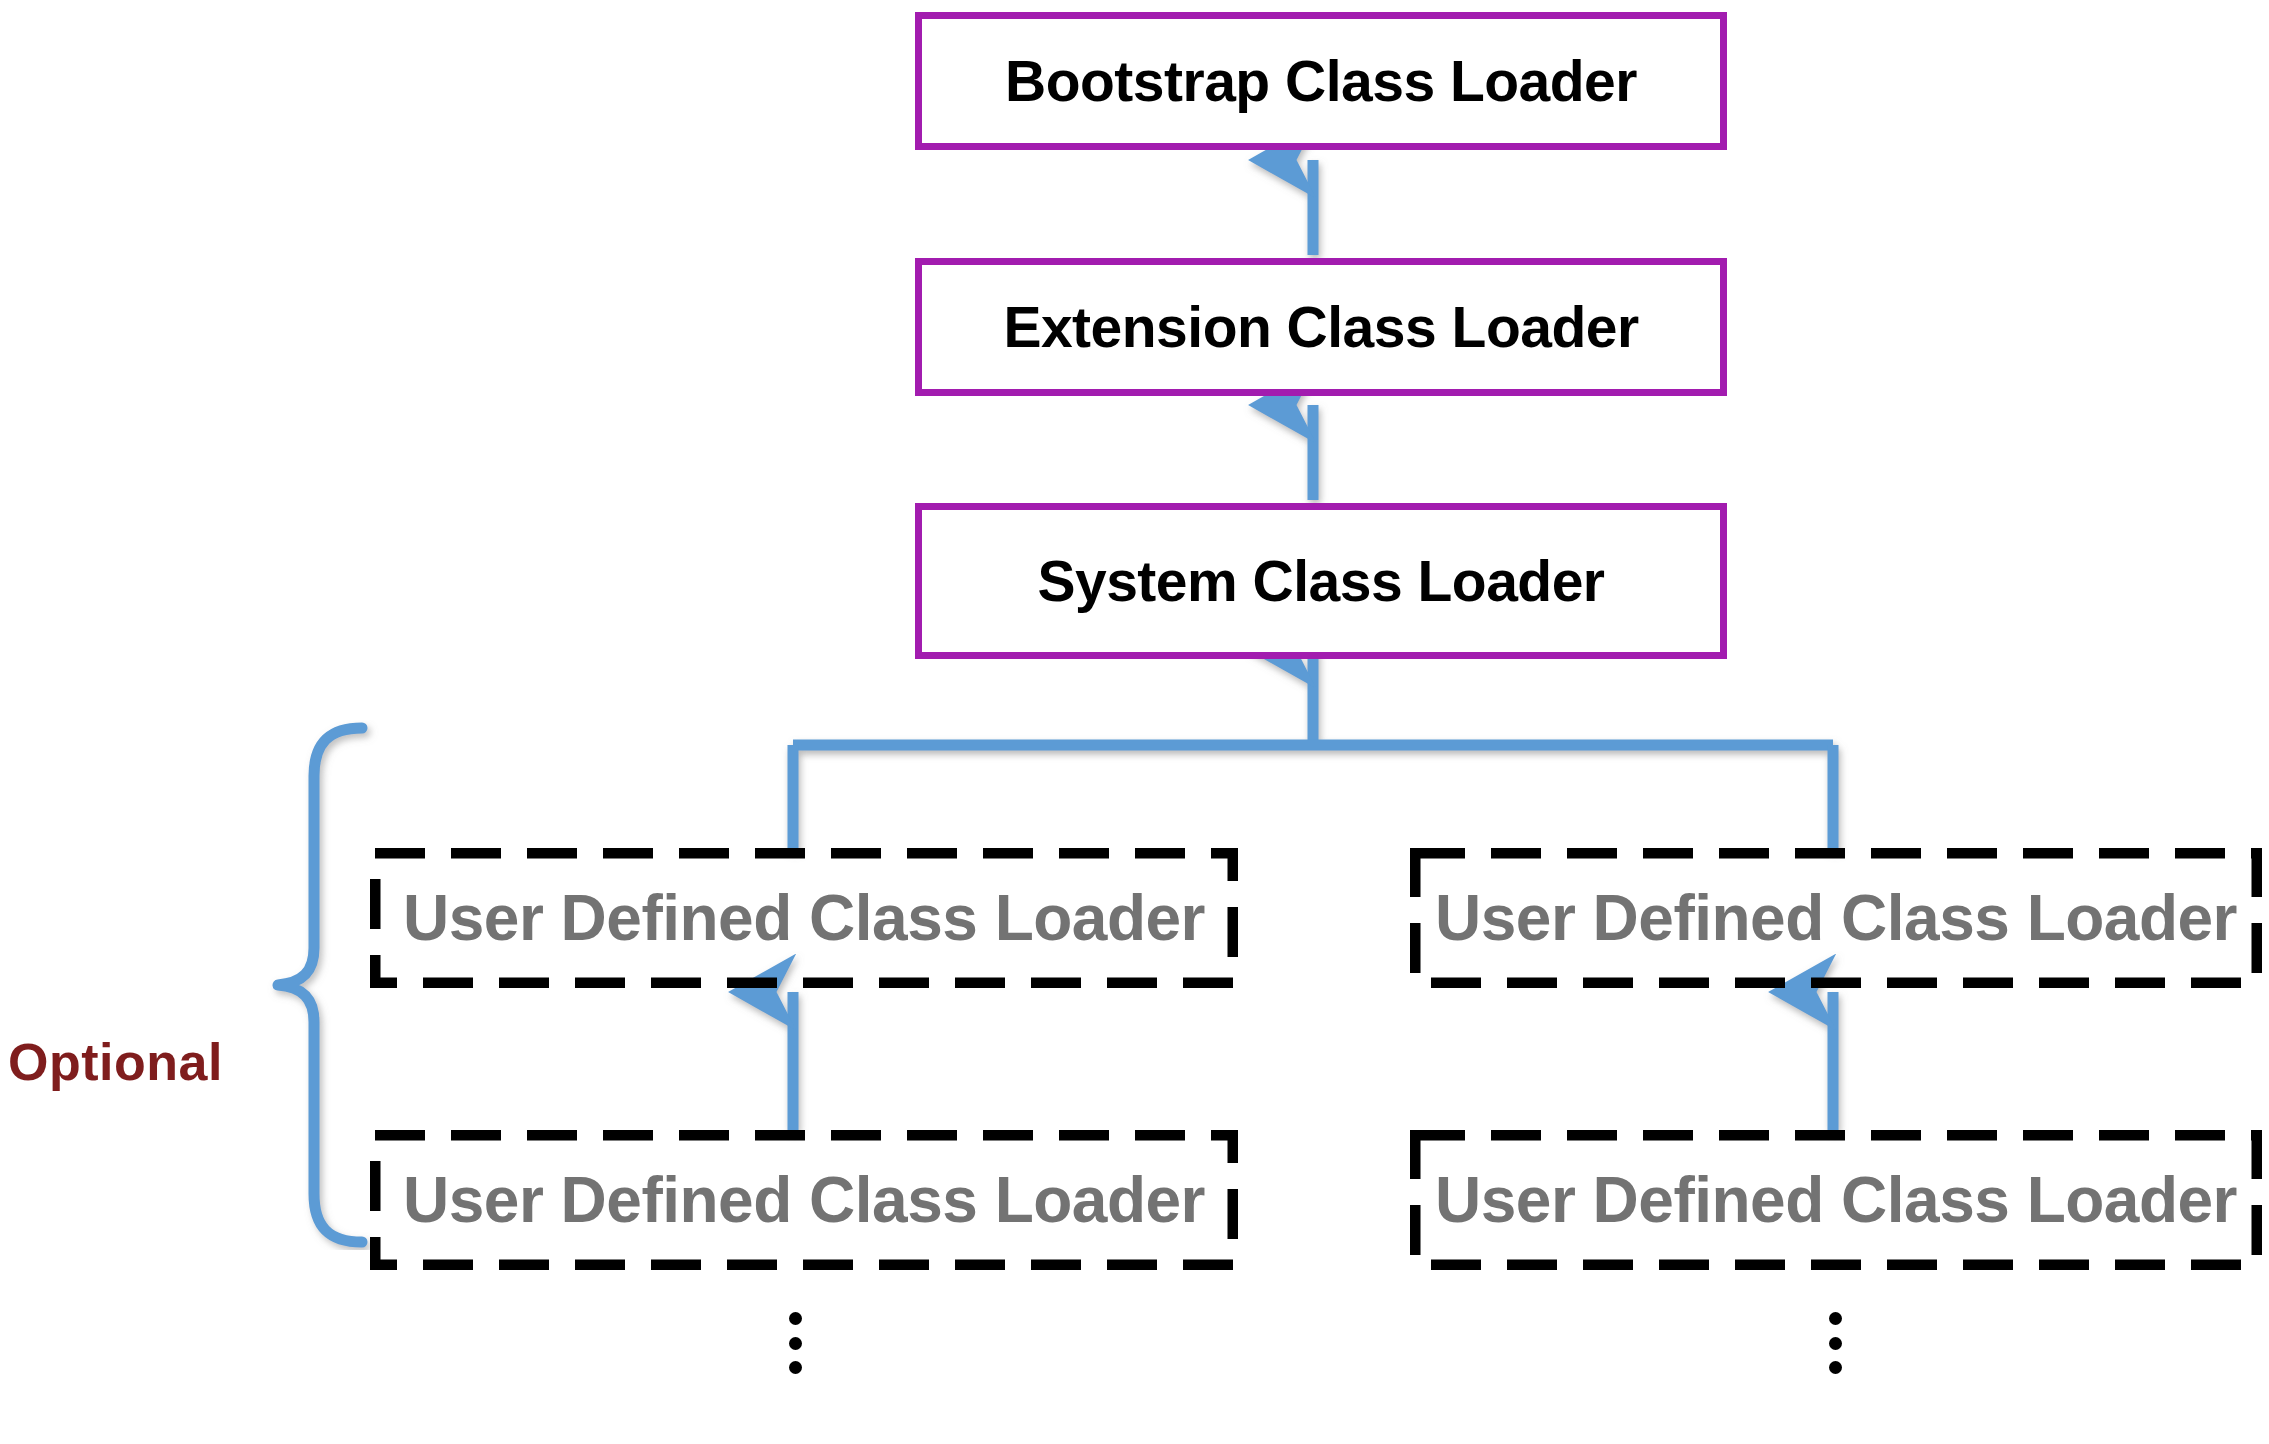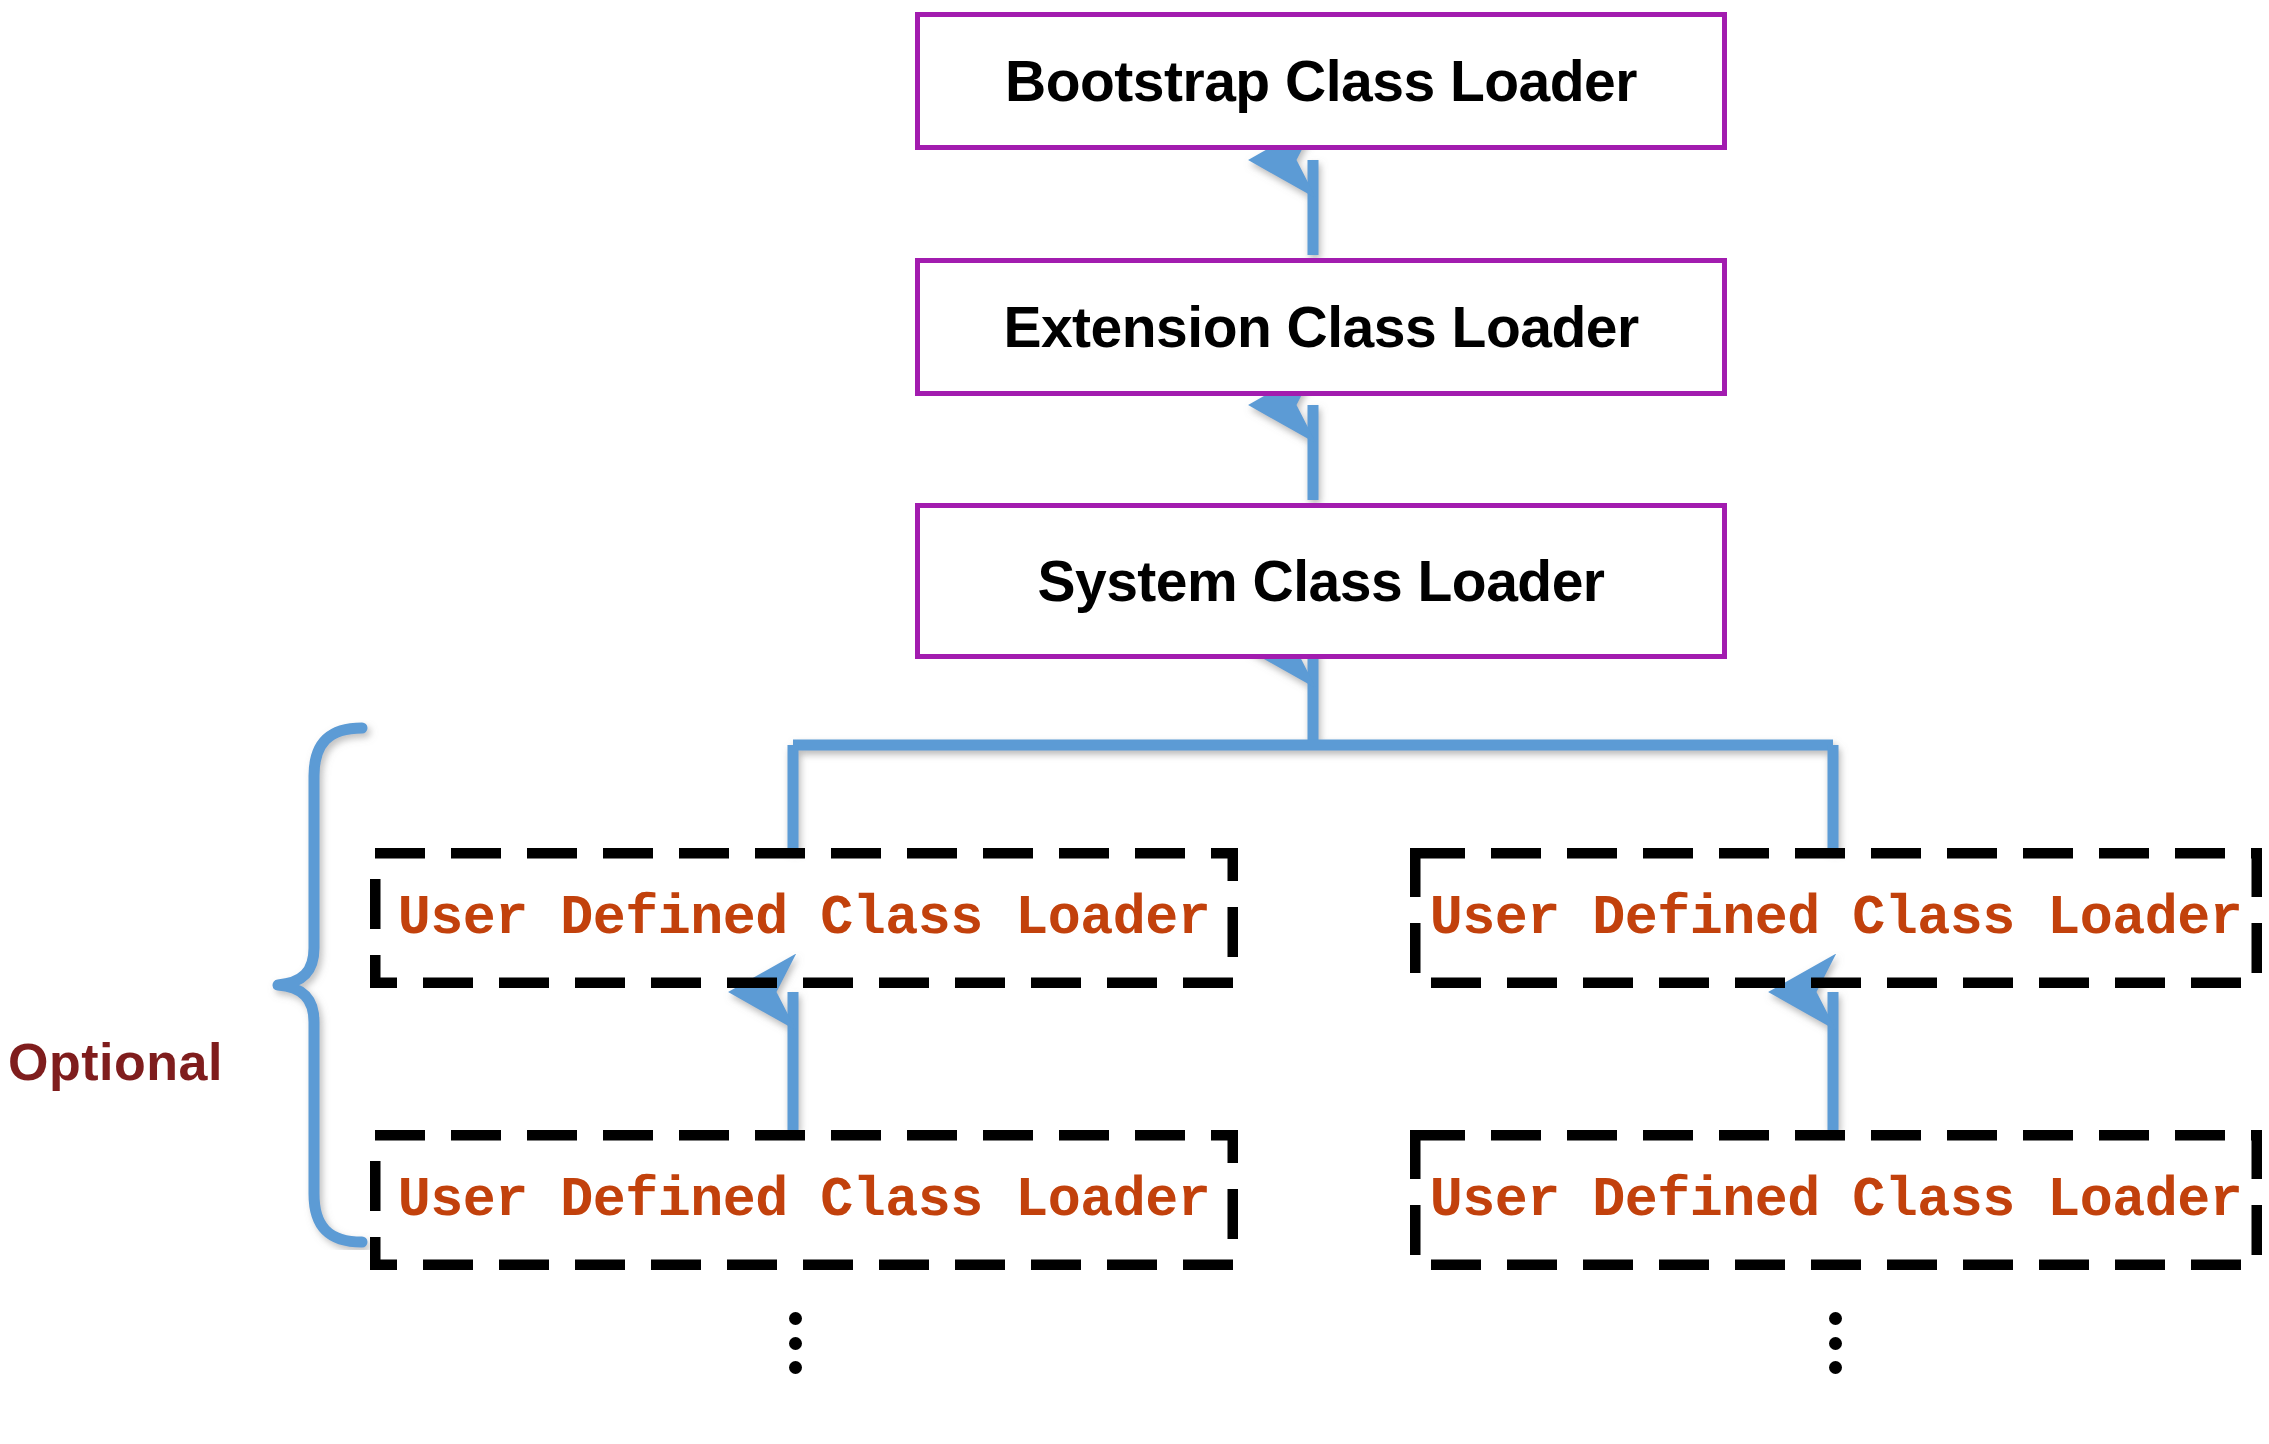--- a/index.html
+++ b/index.html
@@ -16,21 +16,21 @@
     width: 2269px;
     height: 1444px;
     background: #ffffff;
     overflow: hidden;
   }
 
   
   .core-box {
     position: absolute;
     box-sizing: border-box;
-    border: 5px solid #a21caf;
+    border: 7px solid #a21caf;
     background: #ffffff;
     display: flex;
     align-items: center;
     justify-content: center;
     z-index: 4;
   }
   .core-box .label {
     font-family: "Liberation Sans", sans-serif;
     font-weight: bold;
     font-size: 57px;
@@ -54,25 +54,25 @@
     justify-content: center;
     z-index: 5;
   }
   .dashed-box .dash-frame {
     position: absolute;
     inset: 0;
     pointer-events: none;
   }
   .dashed-box .label {
     position: relative;
-    font-family: Liberation Mono, monospace;
+    font-family: Liberation Sans, sans-serif;
     font-weight: bold;
-    font-size: 55px;
+    font-size: 64px;
     line-height: 1;
-    color: #c2410c;
+    color: #737373;
     letter-spacing: -0.5px;
     white-space: nowrap;
     z-index: 2;
   }
 
   #box-udl-l1 { left: 370px;  top: 848px;  width: 868px; height: 140px; }
   #box-udl-l2 { left: 370px;  top: 1130px; width: 868px; height: 140px; }
   #box-udl-r1 { left: 1410px; top: 848px;  width: 852px; height: 140px; }
   #box-udl-r2 { left: 1410px; top: 1130px; width: 852px; height: 140px; }
 

